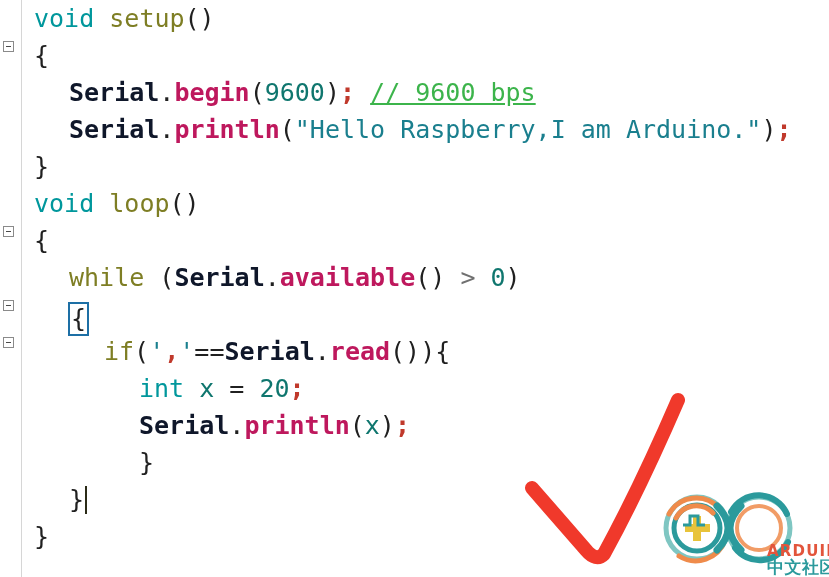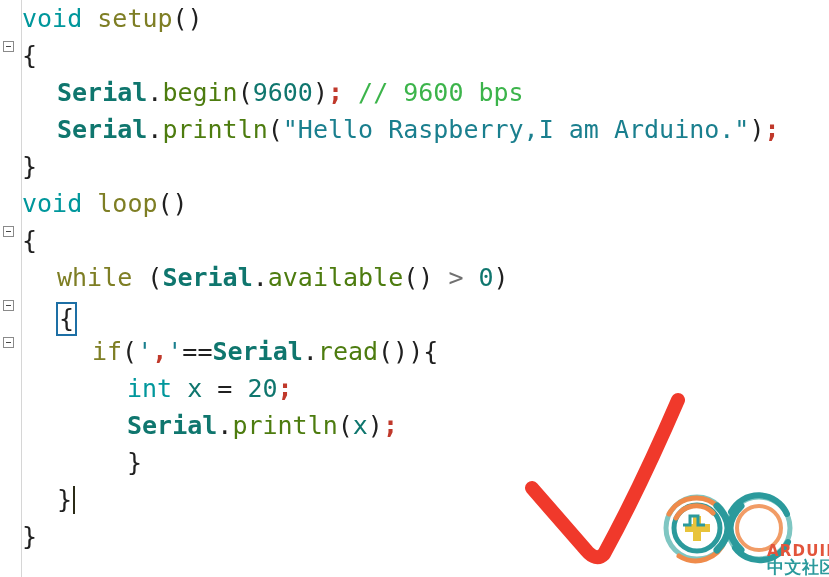--- a/index.html
+++ b/index.html
@@ -33,34 +33,34 @@
     background:#4a4a4a;
   }
   
   .code{
     position:absolute;left:22px;top:0;right:0;bottom:0;
     font-size:25px;
     line-height:37px;
     white-space:pre;
     letter-spacing:0px;
   }
-  .line{height:37px;position:relative;}
+  .line{height:37px;position:relative;margin-left:12px;}
   .ind1{padding-left:35px;}
   .ind2{padding-left:70px;}
   .ind3{padding-left:105px;}
 
   
   .kw      {color:#00979c;}              
   .fn      {color:#7e7e24;}              
-  .cls     {color:#0f766e;font-weight:bold;} 
-  .mth     {color:#4d7c0f;}              
+  .cls     {color:#0f172a;font-weight:bold;} 
+  .mth     {color:#be185d;font-weight:bold;}              
   .punct   {color:#202020;}
   .num     {color:#0f766e;}
   .semi    {color:#c0392b;font-weight:bold;}
-  .cmt     {color:#3cb44b;}
+  .cmt     {color:#3cb44b;text-decoration:underline;}
   .str     {color:#1a7f8e;}
   .chr     {color:#1a7f8e;}
   .comma   {color:#c0392b;font-weight:bold;}
   .op      {color:#707070;}
   .brace   {color:#202020;}
 
   .brace-match{
     display:inline-block;
     border:2px solid #1d6fa5;
     margin:-2px -1px;

